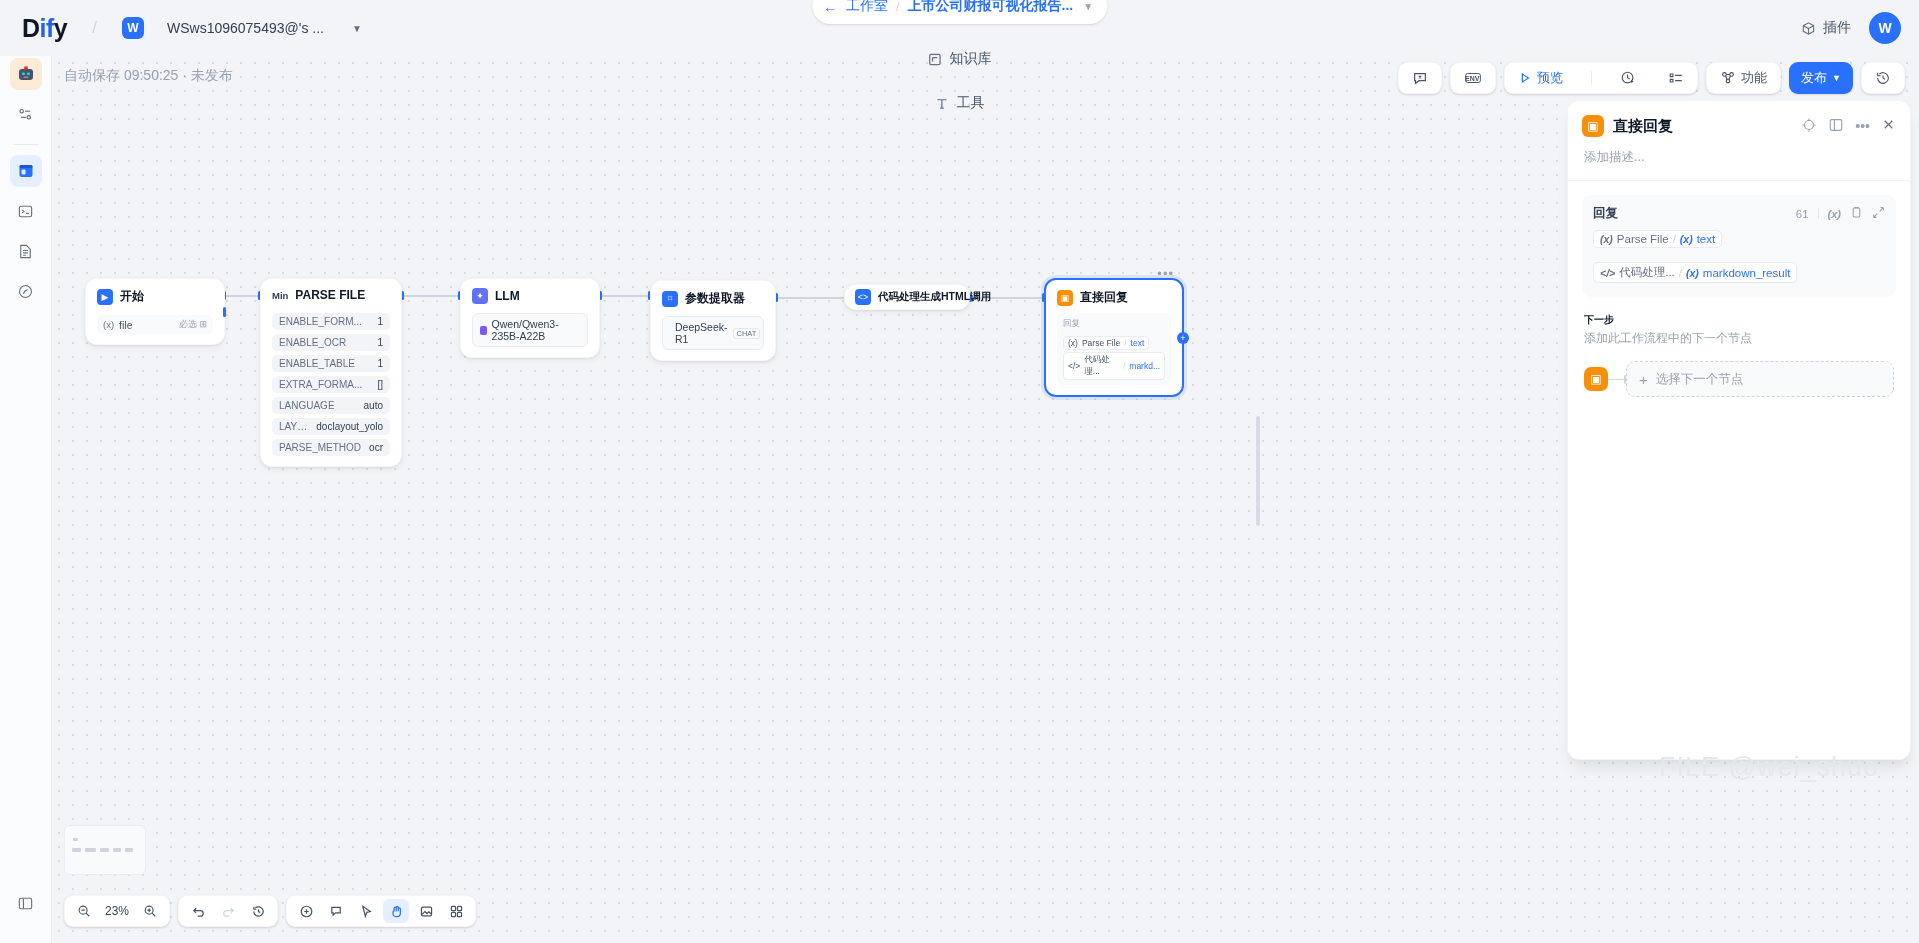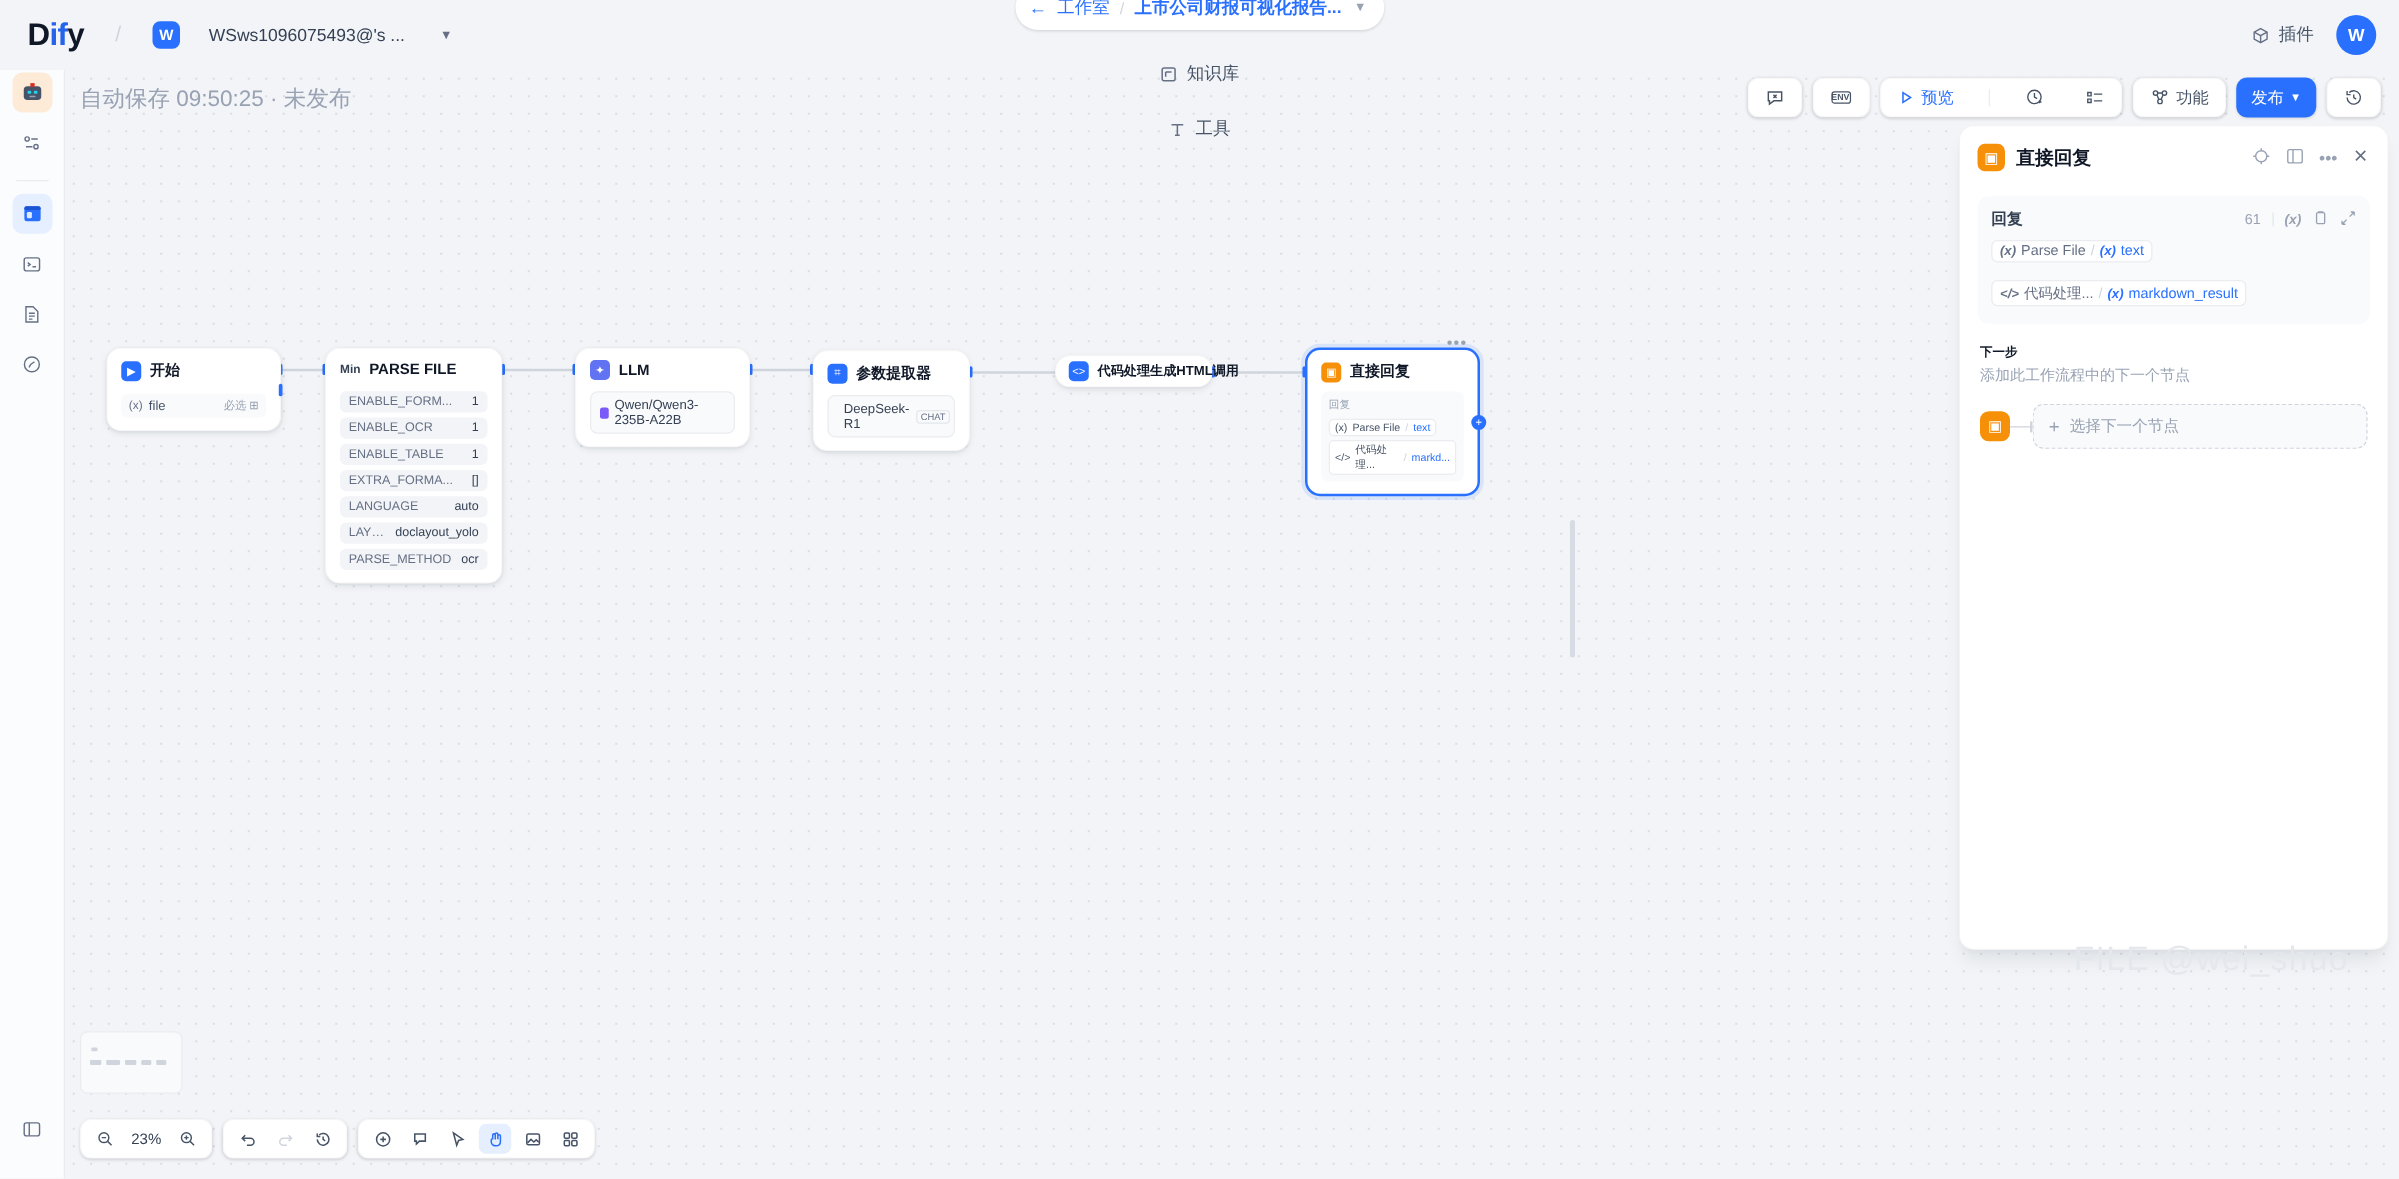--- a/index.html
+++ b/index.html
@@ -70,21 +70,21 @@
   .rail-bottom { position: absolute; bottom: 16px; left: 50%; transform: translateX(-50%); }
 
   
   .canvas {
     position: absolute; left: 52px; top: 56px; width: 1867px; height: 887px;
     background-color: #f2f4f7;
     background-image: radial-gradient(#d8dce3 1px, transparent 1px);
     background-size: 14px 14px;
     overflow: hidden;
   }
-  .autosave { position: absolute; left: 12px; top: 11px; font-size: 18px; color: #98a2b3; }
+  .autosave { position: absolute; left: 12px; top: 11px; font-size: 14px; color: #98a2b3; }
 
   
   .node {
     position: absolute; background: #fff; border-radius: 12px;
     box-shadow: 0 1px 2px rgba(16,24,40,.05), 0 2px 6px rgba(16,24,40,.07);
     border: 1px solid rgba(16,24,40,.04);
   }
   .node-hdr { display: flex; align-items: center; gap: 7px; padding: 9px 11px 7px; }
   .node-ico {
     width: 16px; height: 16px; border-radius: 4px; flex: 0 0 16px;
@@ -666,20 +666,21 @@
           </svg>
       </span>
       <span>•••</span>
       <span>
         <svg width="15" height="15" viewBox="0 0 16 16" fill="none" stroke="#667085" stroke-width="1.4">
             <path d="m4 4 8 8M12 4l-8 8"></path>
           </svg>
       </span>
     </span>
   </div>
+  <div class="panel-desc">添加描述...</div>
 
   <div class="reply-box">
     <div class="reply-top">
       <span class="reply-label">回复</span>
       <span class="reply-meta">
         <span class="num">61</span>
         <span class="rm-sep"></span>
         <span style="font-style:italic;font-weight:600;">(x)</span>
         <span>
           <svg width="13" height="13" viewBox="0 0 16 16" fill="none" stroke="#98a2b3" stroke-width="1.3">

